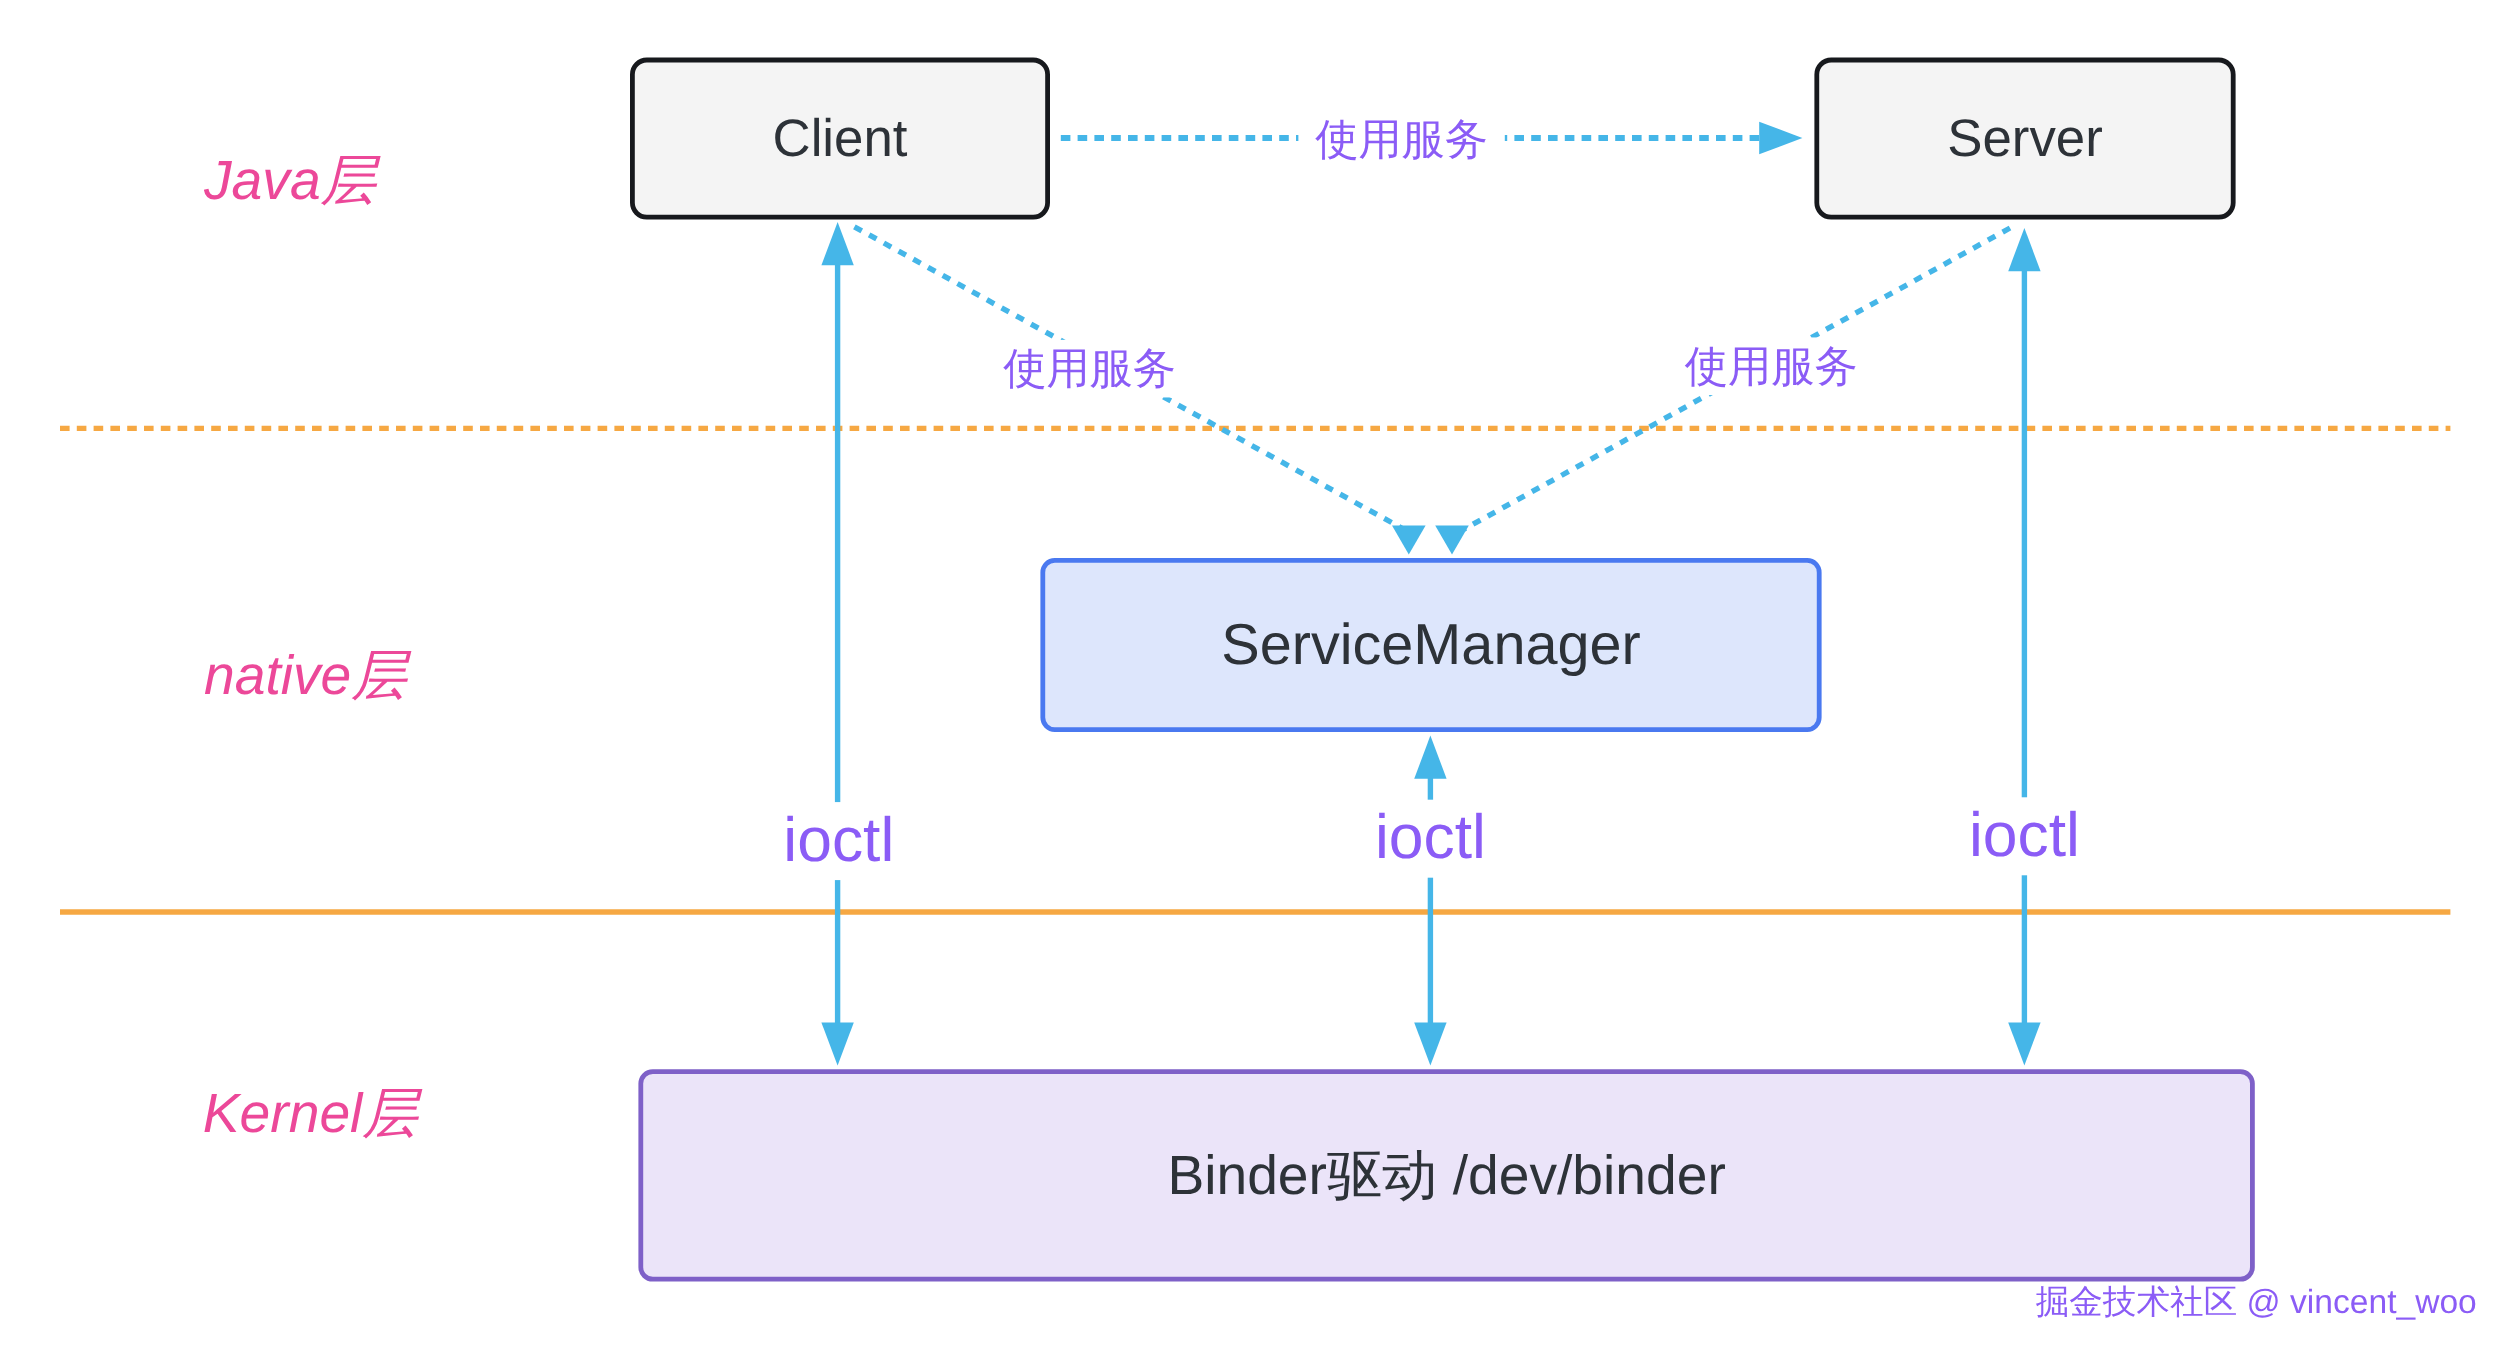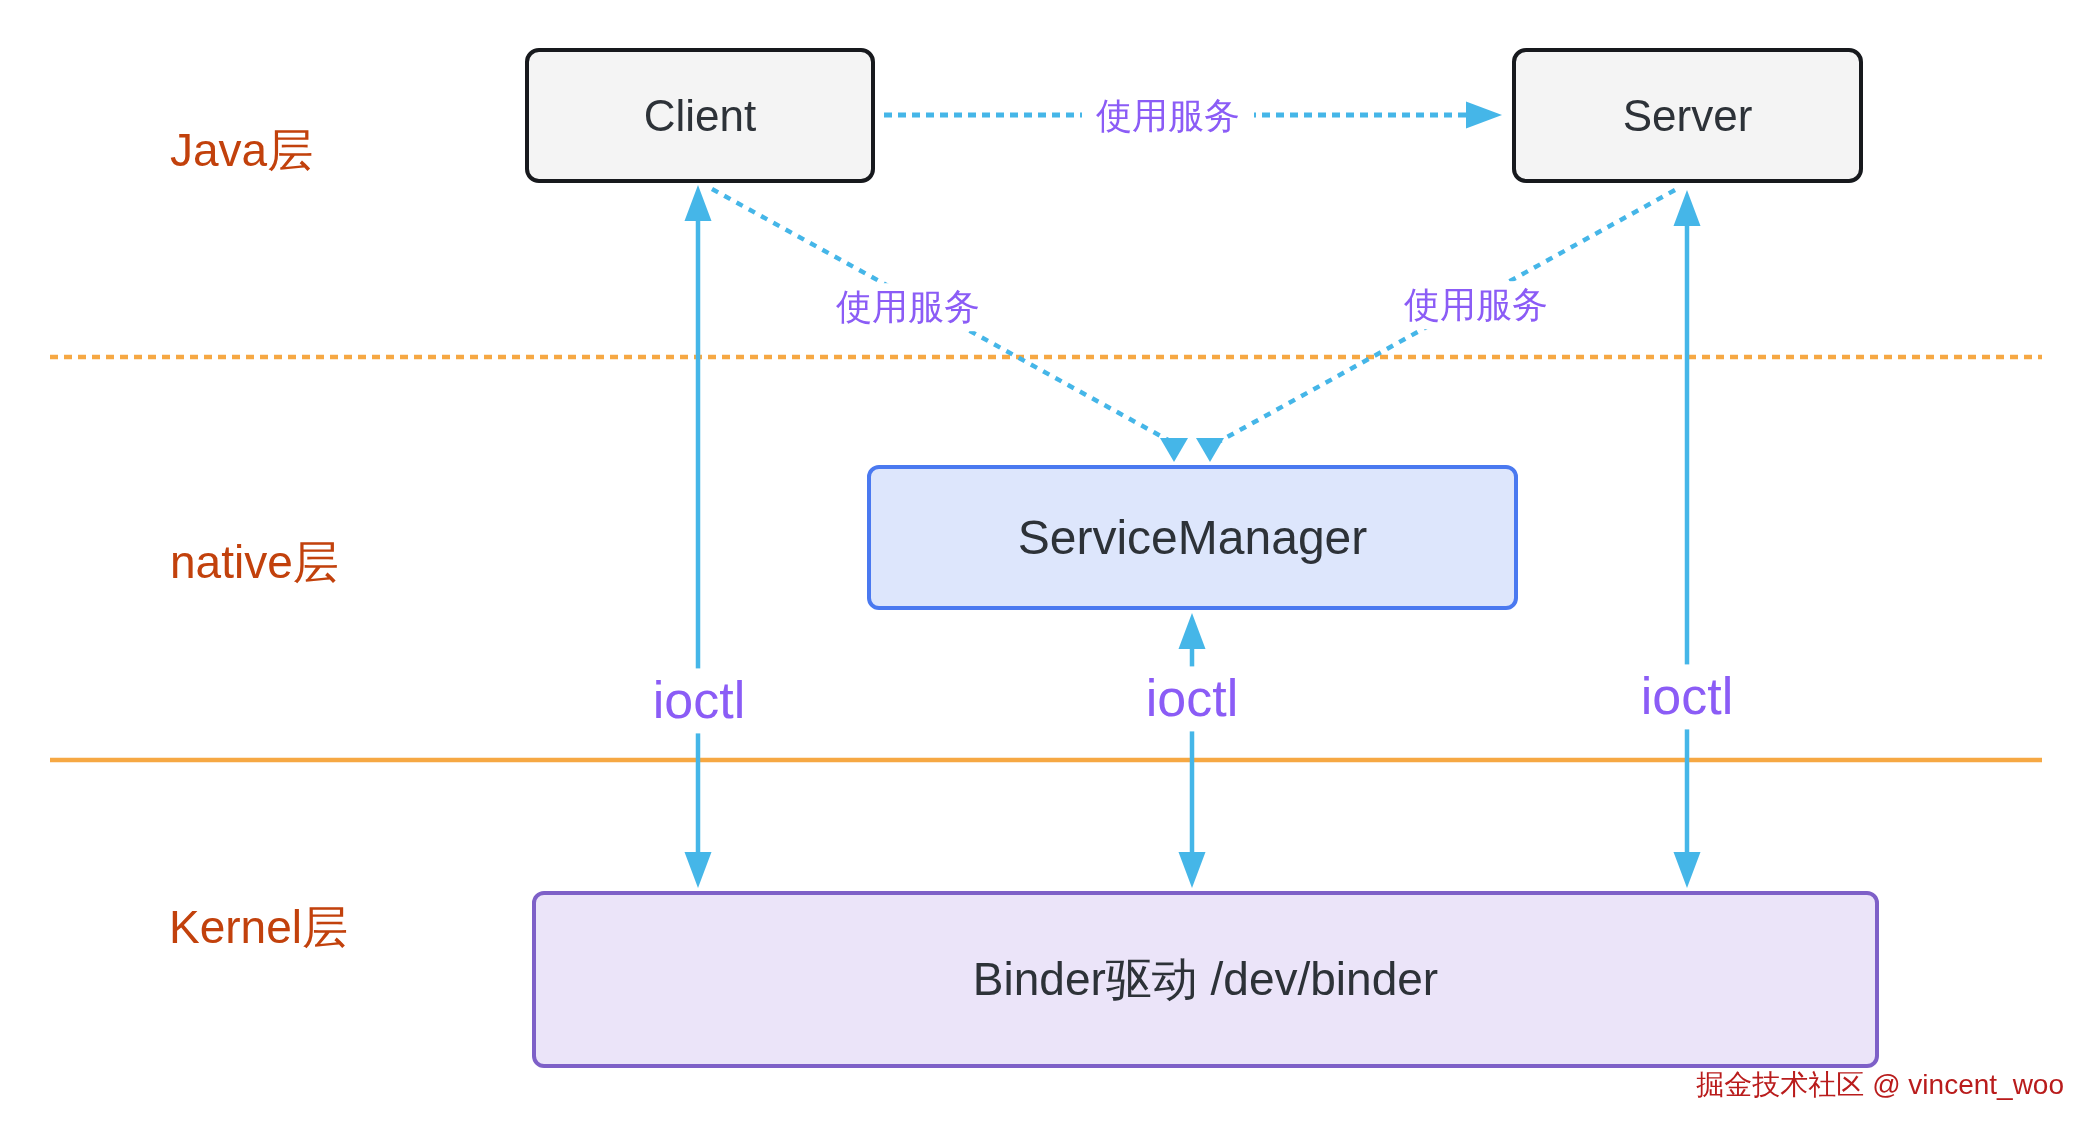--- a/index.html
+++ b/index.html
@@ -53,22 +53,23 @@
     border: 4px solid #7e60c8;
     border-radius: 12px;
     font-size: 46px;
     margin-left: 12px;
   }
   .layer-label {
     position: absolute;
     z-index: 2;
     font-size: 46px;
     line-height: 1.15;
-    color: #c2410c;
+    color: #ec4899;
     white-space: nowrap;
+    font-style: italic;
   }
   .layer-label-java   { left: 170px; top: 124px; }
   .layer-label-native { left: 170px; top: 536px; }
   .layer-label-kernel { left: 169px; top: 901px; }
   .edge-label {
     position: absolute;
     z-index: 3;
     transform: translate(-50%, -50%);
     background: #ffffff;
     padding: 4px 14px;
@@ -83,21 +84,21 @@
   .label-register { left: 1476px; top: 305px; }
   .label-ioctl-left   { left: 699px;  top: 701px; }
   .label-ioctl-middle { left: 1192px; top: 699px; }
   .label-ioctl-right  { left: 1687px; top: 697px; }
   .watermark {
     position: absolute;
     right: 26px;
     top: 1066px;
     z-index: 4;
     font-size: 28px;
-    color: #b91c1c;
+    color: #8b5cf6;
     text-shadow: 1px 1px 0 #ffffff, -1px -1px 0 #ffffff;
     white-space: nowrap;
   }
 </style>
 </head>
 <body>
 
 <div class="canvas">
 
   <svg class="connector-layer" viewBox="0 0 2090 1124" xmlns="http://www.w3.org/2000/svg">

